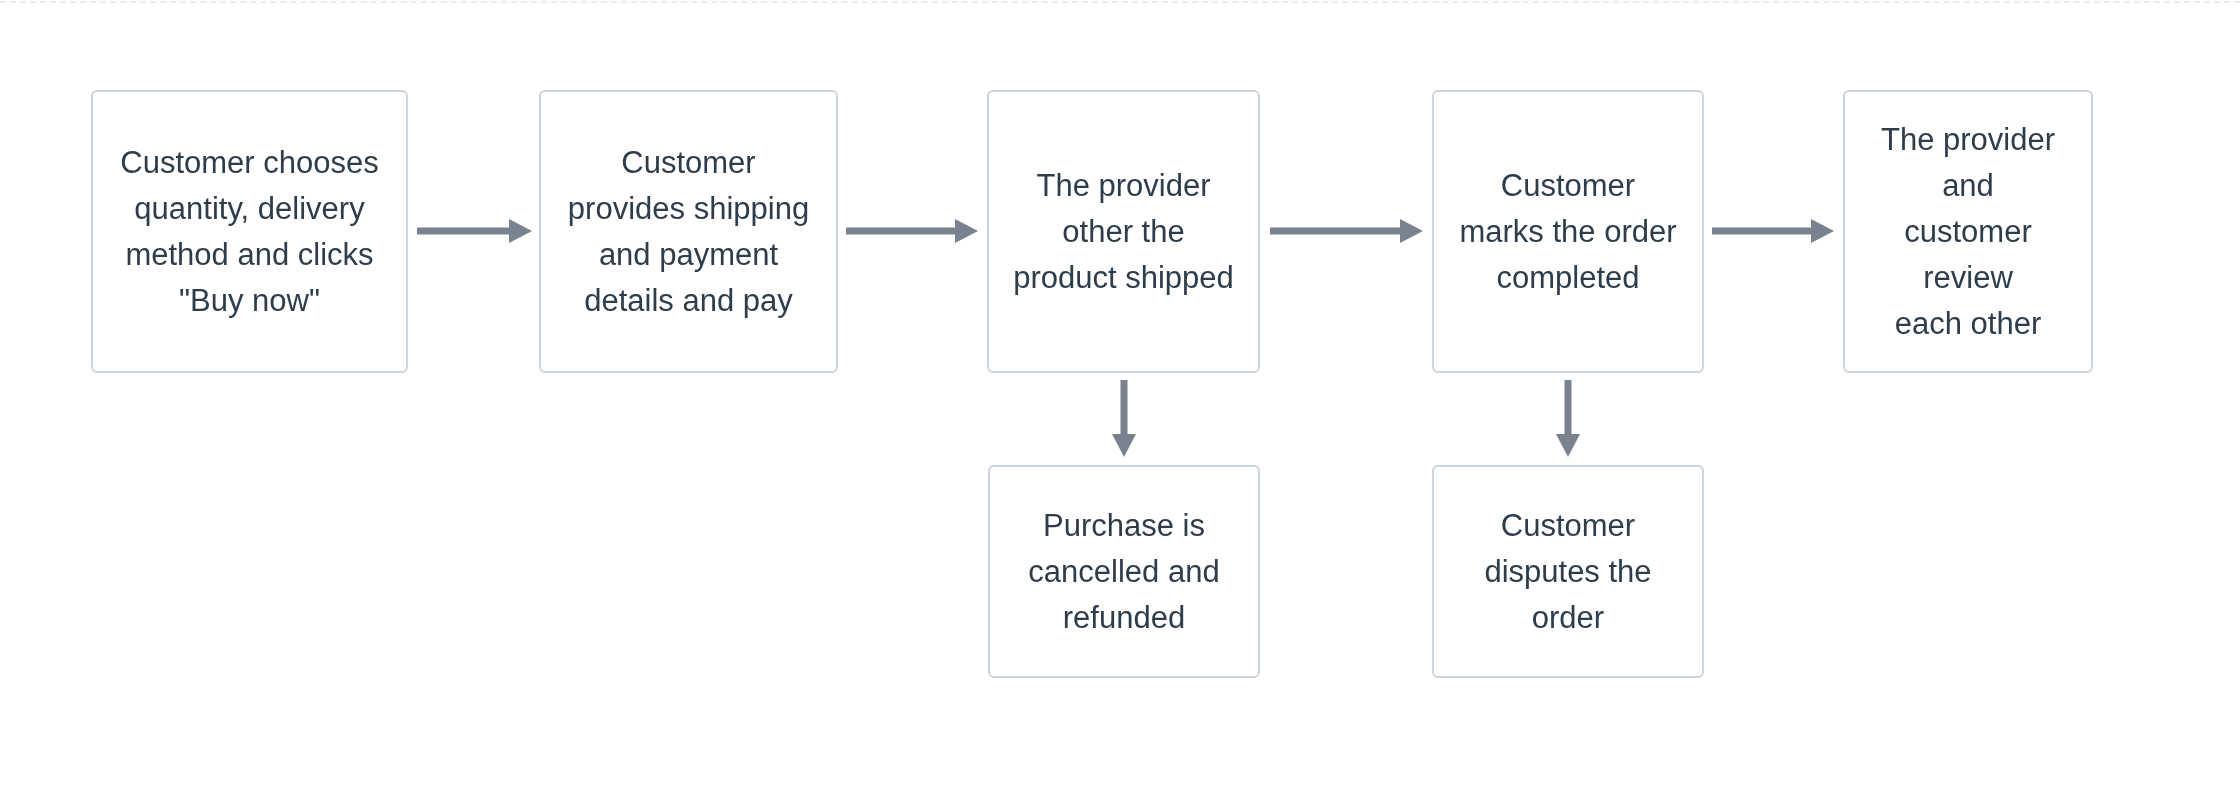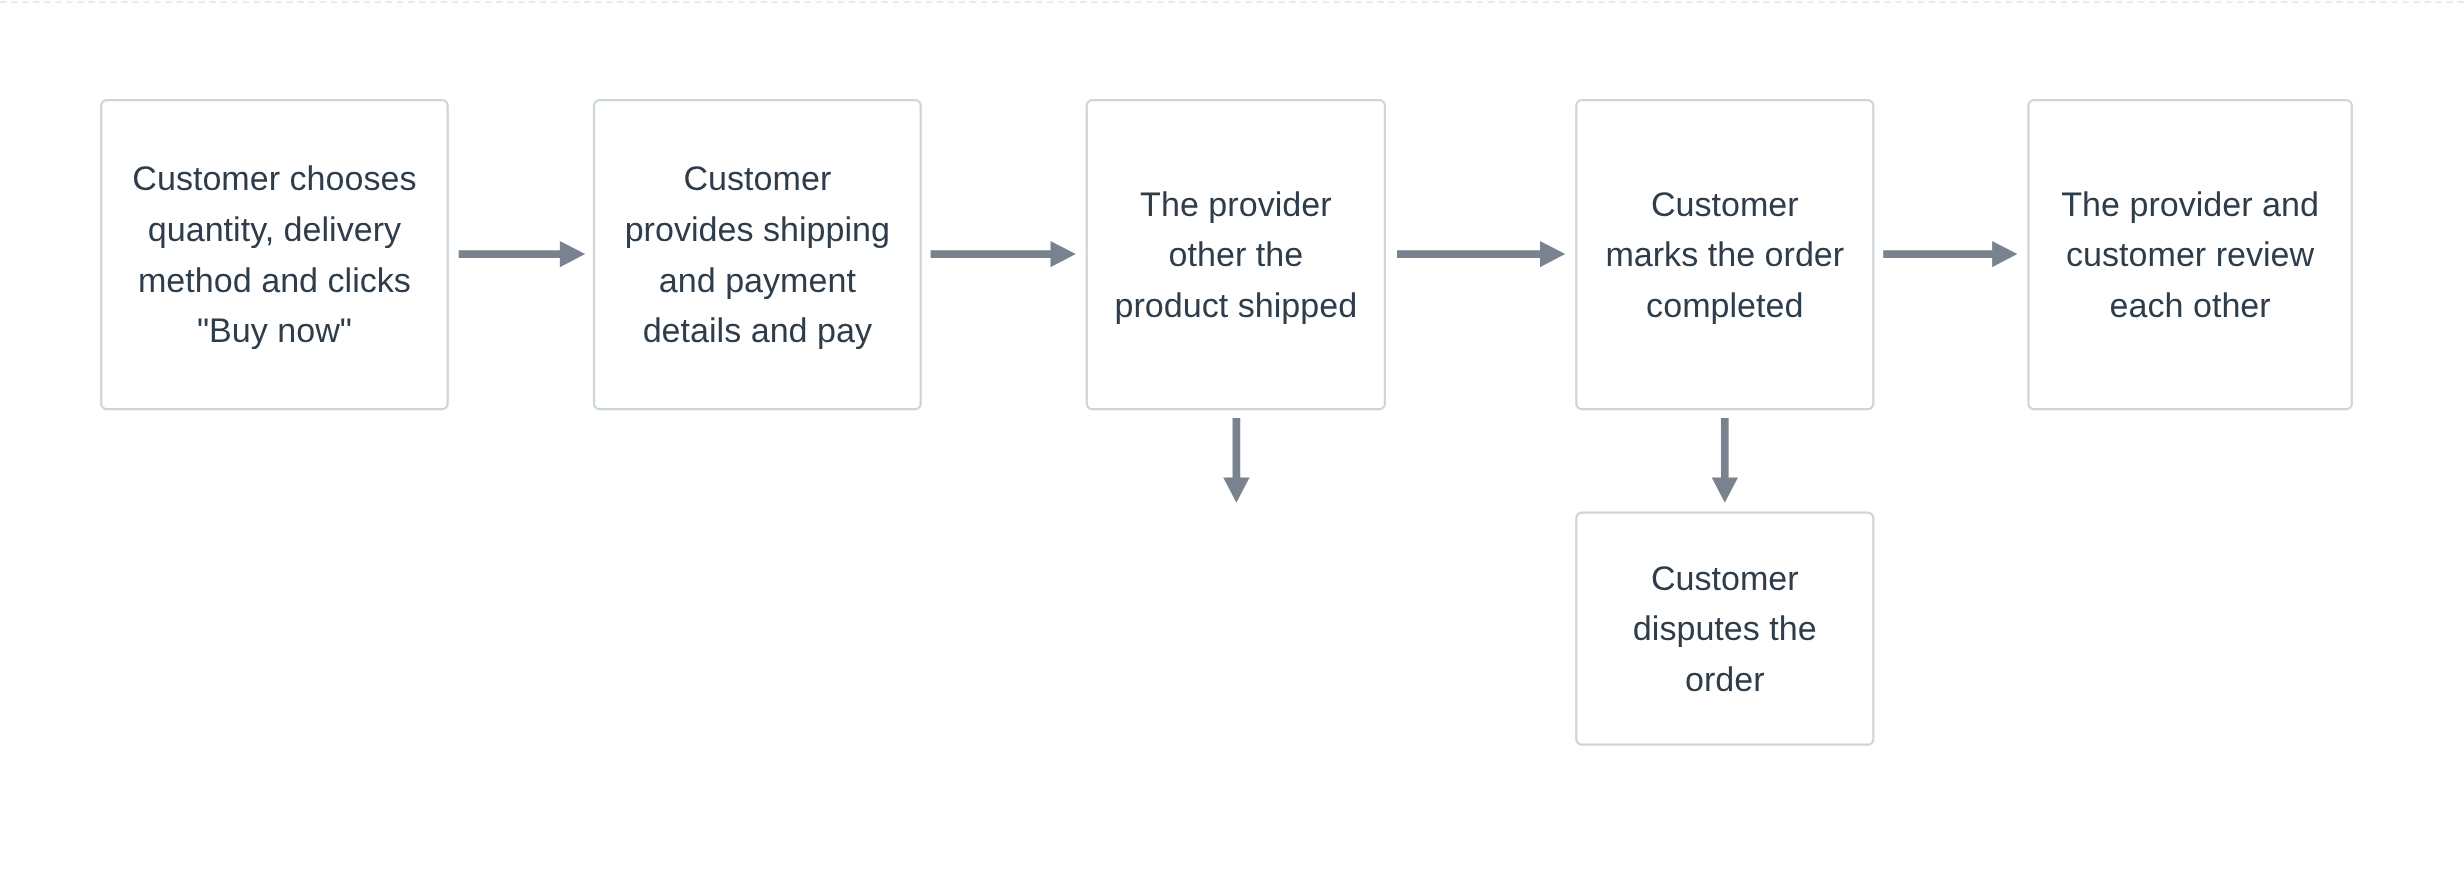--- a/index.html
+++ b/index.html
@@ -57,21 +57,21 @@
     font-size: 31px;
     line-height: 46px;
     font-weight: 500;
     white-space: pre-line;
   }
   
   .node-1 { left: 91px;   top: 90px;  width: 317px; height: 283px; }
   .node-2 { left: 539px;  top: 90px;  width: 299px; height: 283px; }
   .node-3 { left: 987px;  top: 90px;  width: 273px; height: 283px; }
   .node-4 { left: 1432px; top: 90px;  width: 272px; height: 283px; }
-  .node-5 { left: 1843px; top: 90px;  width: 296px; height: 283px; }
+  .node-5 { left: 1843px; top: 90px;  width: 250px; height: 283px; }
   
   .node-6 { left: 988px;  top: 465px; width: 272px; height: 213px; }
   .node-7 { left: 1432px; top: 465px; width: 272px; height: 213px; }
 </style>
 </head>
 <body>
 
 <div class="canvas">
 
   <div class="top-divider"></div>
@@ -128,20 +128,25 @@
 marks the order
 completed</span>
   </div>
 
   <div class="node node-5">
     <span class="node-label">The provider and
 customer review
 each other</span>
   </div>
 
+  <div class="node node-6">
+    <span class="node-label">Purchase is
+cancelled and
+refunded</span>
+  </div>
 
   <div class="node node-7">
     <span class="node-label">Customer
 disputes the
 order</span>
   </div>
 
 </div>
 
 </body></html>

